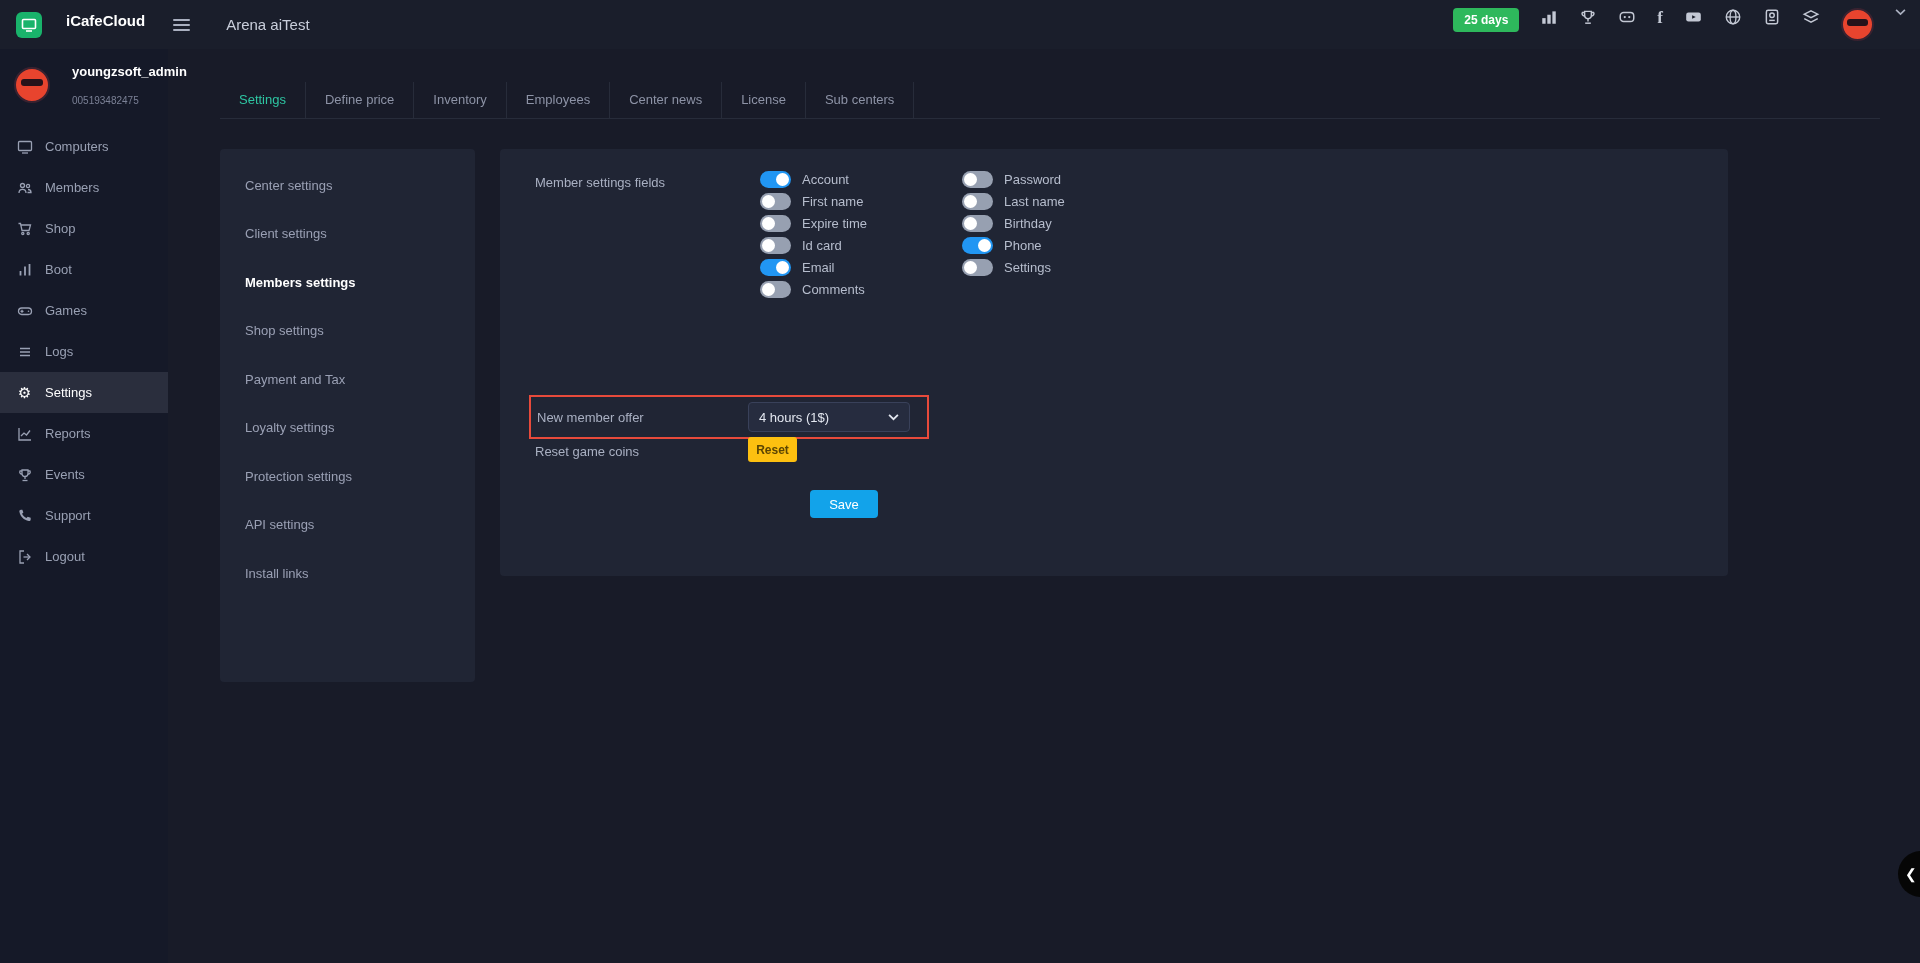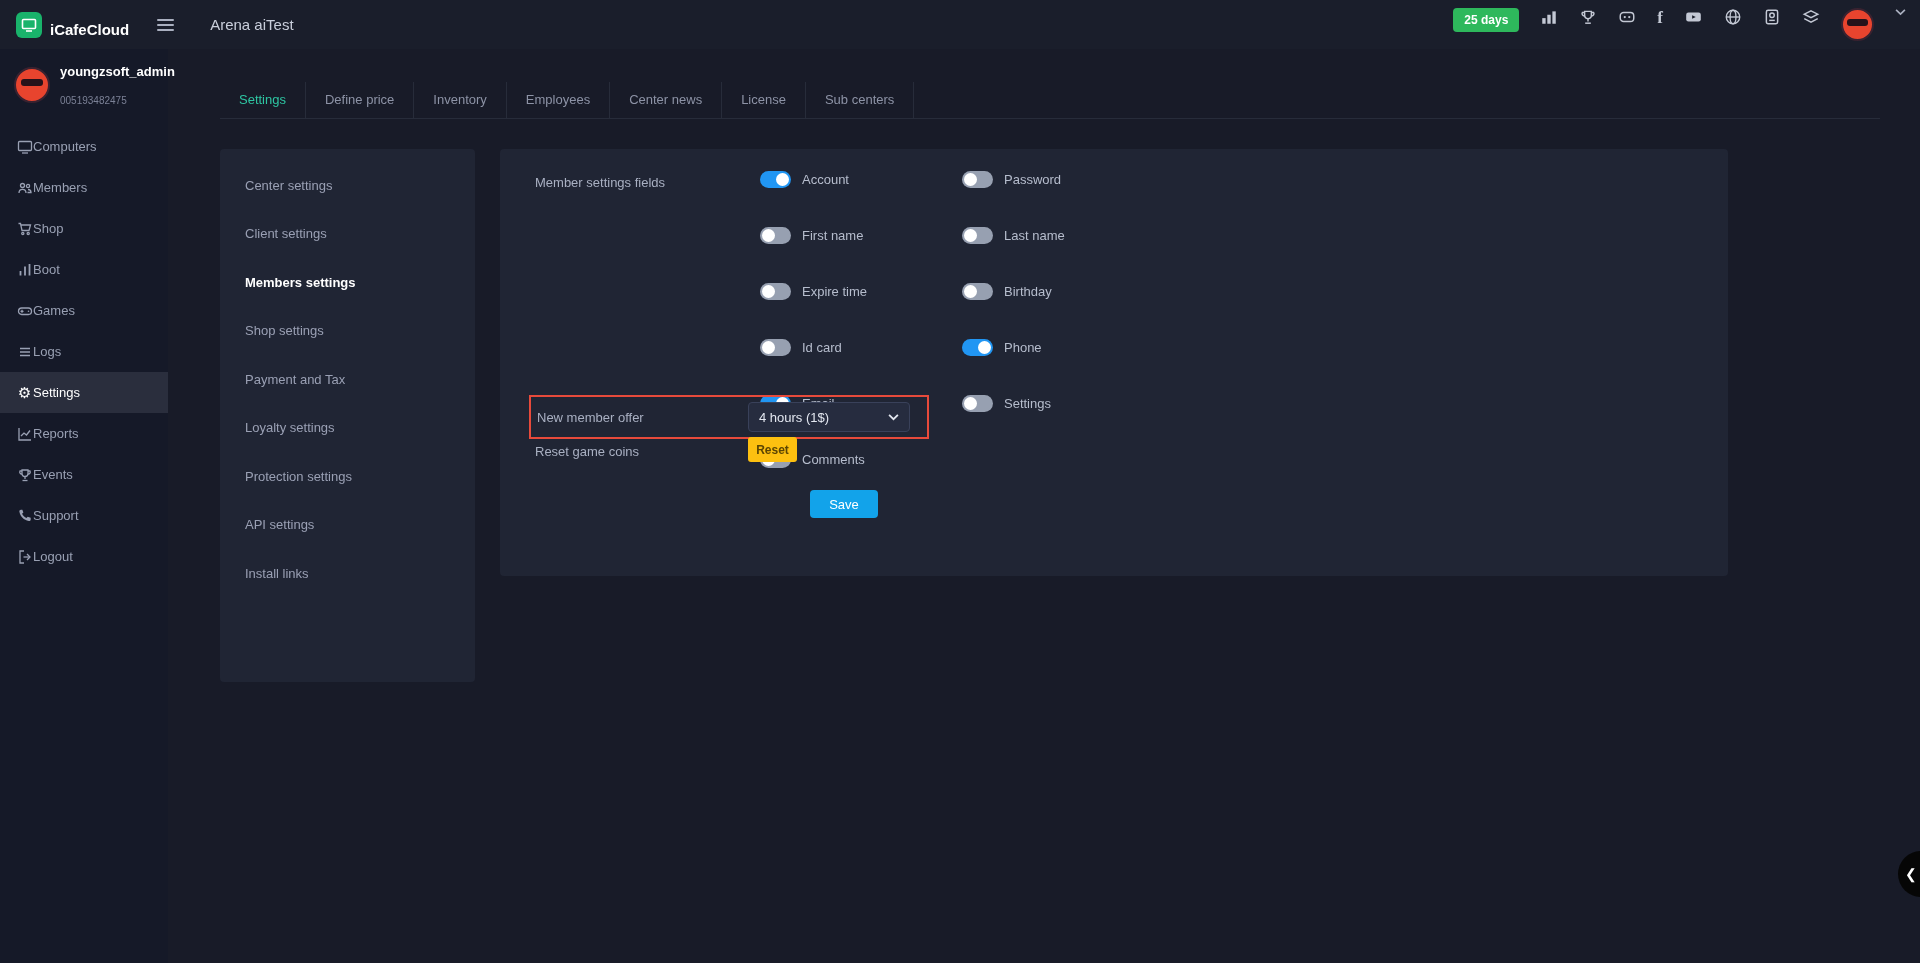--- a/index.html
+++ b/index.html
@@ -11,21 +11,21 @@
     position:relative;
   }
   svg { display:block; }
 
   
   .topbar {
     position:absolute; top:0; left:0; right:0; height:49px;
     background:#1a1e2b; display:flex; align-items:center; z-index:20;
   }
   .topbar-left { display:flex; align-items:center; gap:24px; padding-left:16px; }
-  .logo { display:flex; align-items:flex-end; gap:8px; cursor:pointer; }
+  .logo { display:flex; align-items:flex-start; gap:24px; cursor:pointer; }
   .logo-icon {
     width:26px; height:26px; border-radius:6px; background:#19b36b;
     display:flex; align-items:center; justify-content:center; color:#fff;
   }
   .logo-text { color:#ffffff; font-size:15px; font-weight:bold; }
   .hamburger { display:flex; flex-direction:column; gap:3px; cursor:pointer; padding:4px; }
   .hamburger i { display:block; width:17px; height:2px; background:#aab0c0; border-radius:1px; }
   .page-title { color:#c9cedb; font-size:15px; margin-left:8px; }
 
   .topbar-right { position:absolute; right:14px; display:flex; align-items:flex-start; gap:21px; }
@@ -43,26 +43,26 @@
     position:absolute; left:15%; top:32%; width:70%; height:7px;
     background:#27121a; border-radius:3px;
   }
   .chev { color:#aab0c0; cursor:pointer; }
 
   
   .sidebar {
     position:absolute; top:49px; left:0; bottom:0; width:168px;
     background:#151928; z-index:10;
   }
-  .user-card { display:flex; align-items:center; gap:10px; padding:15px 14px 20px 14px; }
+  .user-card { display:flex; align-items:center; gap:22px; padding:15px 14px 20px 14px; }
   .user-avatar { width:36px; height:36px; }
   .user-name { color:#ffffff; font-size:13px; font-weight:bold; white-space:nowrap; }
   .user-id { color:#7b8196; font-size:10px; margin-top:16px; }
   .nav-item {
-    height:41px; display:flex; align-items:center; 
+    height:41px; display:flex; align-items:center; gap:12px;
     padding:0 16px; font-size:13px; color:#99a0b3; cursor:pointer;
   }
   .nav-item.active { background:#2a2e3d; color:#ffffff; }
   .nav-icon { width:17px; display:flex; justify-content:center; color:inherit; }
   .gear-glyph { font-size:15px; line-height:1; }
 
   
   .tabbar {
     position:absolute; left:220px; right:40px; top:82px; height:37px;
     display:flex; border-bottom:1px solid #272c3a;
@@ -83,21 +83,21 @@
     font-size:13px; color:#9aa0b4; cursor:pointer;
   }
   .submenu-item.active { color:#ffffff; font-weight:bold; }
 
   
   .content-panel {
     position:absolute; left:500px; top:149px; width:1228px; height:427px;
     background:#202534; border-radius:4px;
   }
   .mrf-label { position:absolute; left:35px; top:26px; font-size:13px; color:#a9b0c2; }
-  .tcol { position:absolute; display:flex; flex-direction:column; gap:36px; }
+  .tcol { position:absolute; display:flex; flex-direction:column; gap:2px; }
   .tcol1 { left:260px; top:20px; }
   .tcol2 { left:462px; top:20px; }
   .toggle-item { display:flex; align-items:center; gap:11px; height:20px; }
   .switch {
     width:31px; height:17px; border-radius:9px; background:#97a0b1;
     position:relative; cursor:pointer; flex:0 0 auto; transition:background .15s;
   }
   .switch .knob {
     position:absolute; left:2px; top:2px; width:13px; height:13px;
     border-radius:50%; background:#ffffff;

